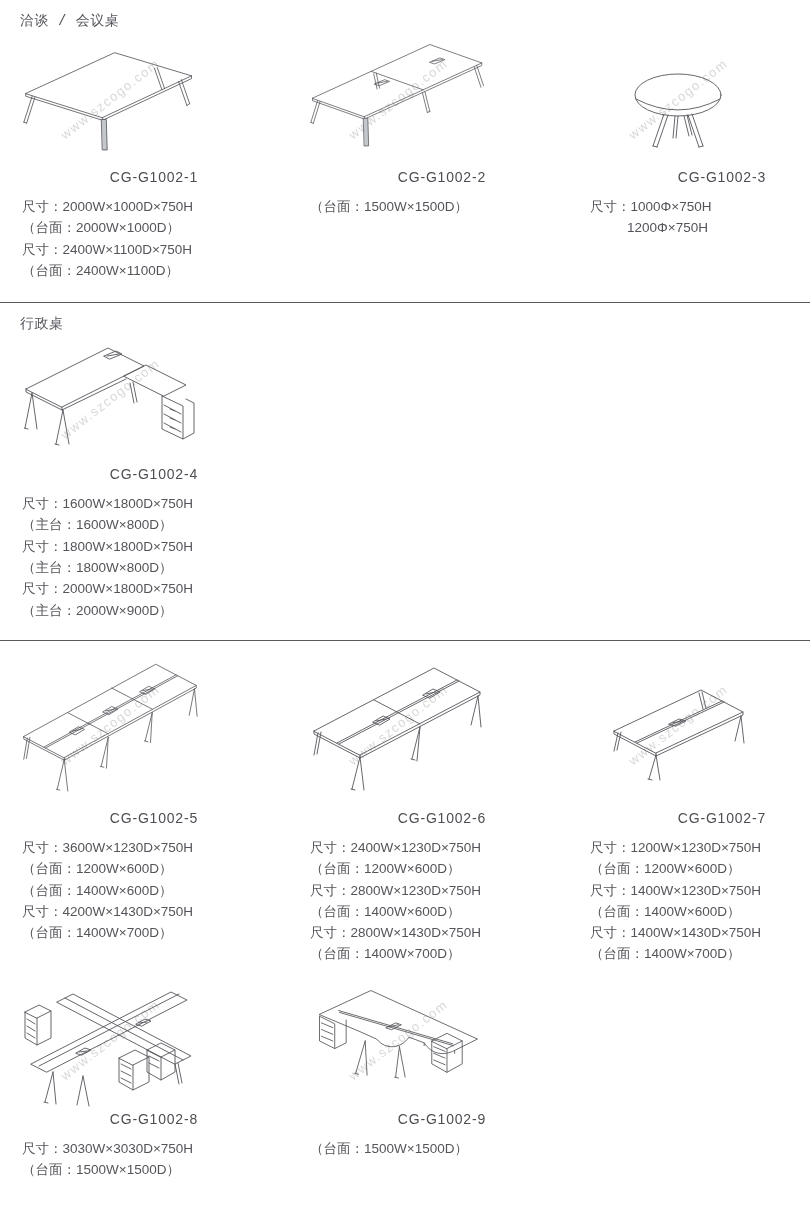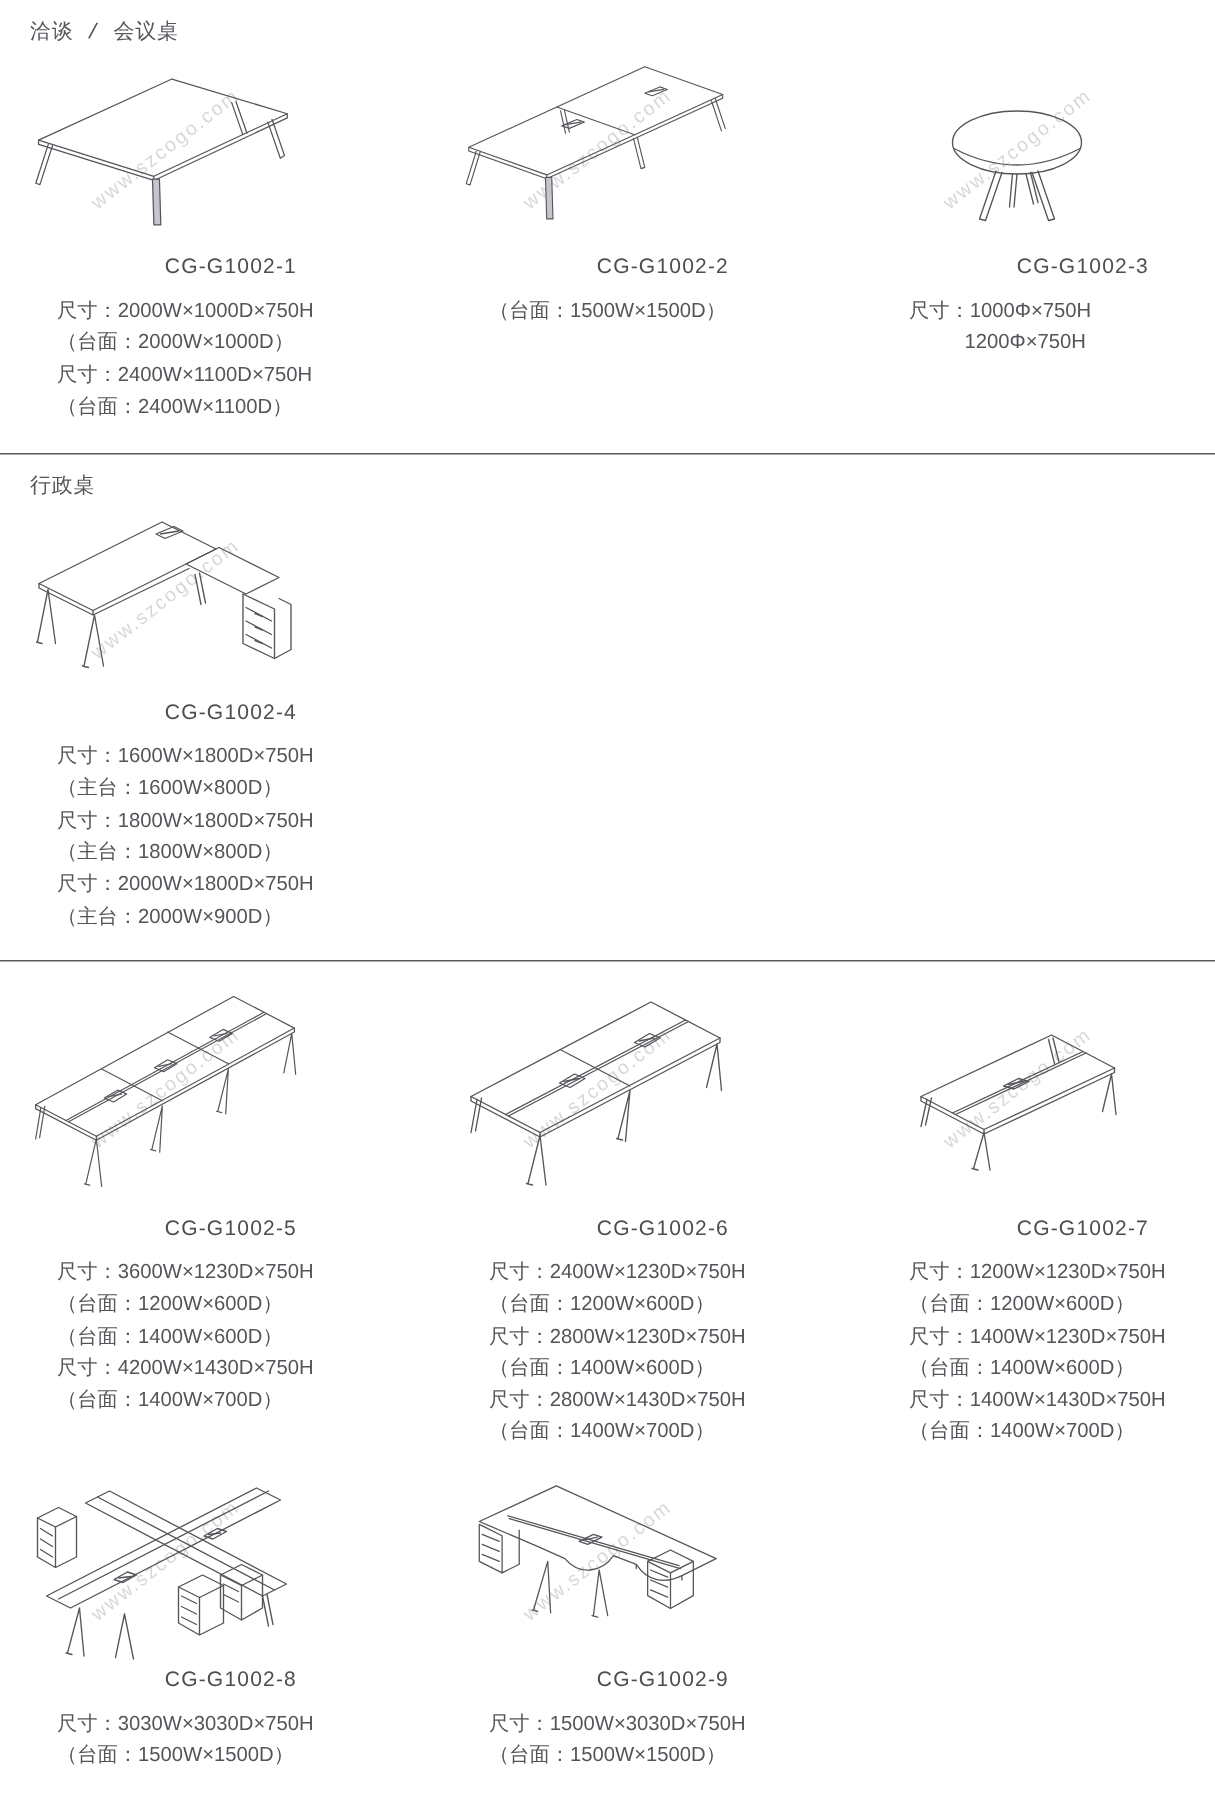--- a/index.html
+++ b/index.html
@@ -28,21 +28,21 @@
     color:#d8d8d8;font-size:13px;letter-spacing:1.5px;white-space:nowrap;
     pointer-events:none;z-index:0;
   }
   .illus svg{position:relative;z-index:1;}
   .ln{fill:none;stroke:#55555b;stroke-width:0.9;stroke-linejoin:round;stroke-linecap:round;}
   .model{
     width:176px;text-align:right;font-size:14px;color:#4d4d53;
     letter-spacing:.8px;margin-top:6px;
   }
   .specs{margin-top:11px;font-size:13.5px;line-height:21.3px;color:#54545a;}
-  .spec{white-space:nowrap;margin-left:16px;}
+  .spec{white-space:nowrap;}
   .spec.indent{padding-left:37px;}
   .divider{border:none;border-top:1px solid #58595d;margin:0;}
   .divider.d1{margin-top:21px;}
   .divider.d2{margin-top:19px;}
 </style>
 </head>
 <body>
 
 <div>
 
@@ -314,21 +314,20 @@
               <path d="M128,62 L128,86 L144,95 L144,70 M144,95 L160,86 L160,62"></path>
               <path d="M130,68 L142,73 M130,75 L142,80 M130,82 L142,87"></path>
               <path d="M58,62 L48,96 M58,62 L60,98 M47,96 L51,97"></path>
               <path d="M94,68 L90,100 M94,68 L100,100 M89,100 L93,101"></path>
               <path d="M152,72 L152,75 M120,64 L120,67"></path>
             </g>
           </svg>
         </div>
         <div class="model">CG-G1002-9</div>
         <div class="specs">
-          <div class="spec">尺寸：1500W×3030D×750H</div>
           <div class="spec">（台面：1500W×1500D）</div>
         </div>
       </div>
 
       <div class="card"></div>
     </div>
   </section>
 
 </div>
 

